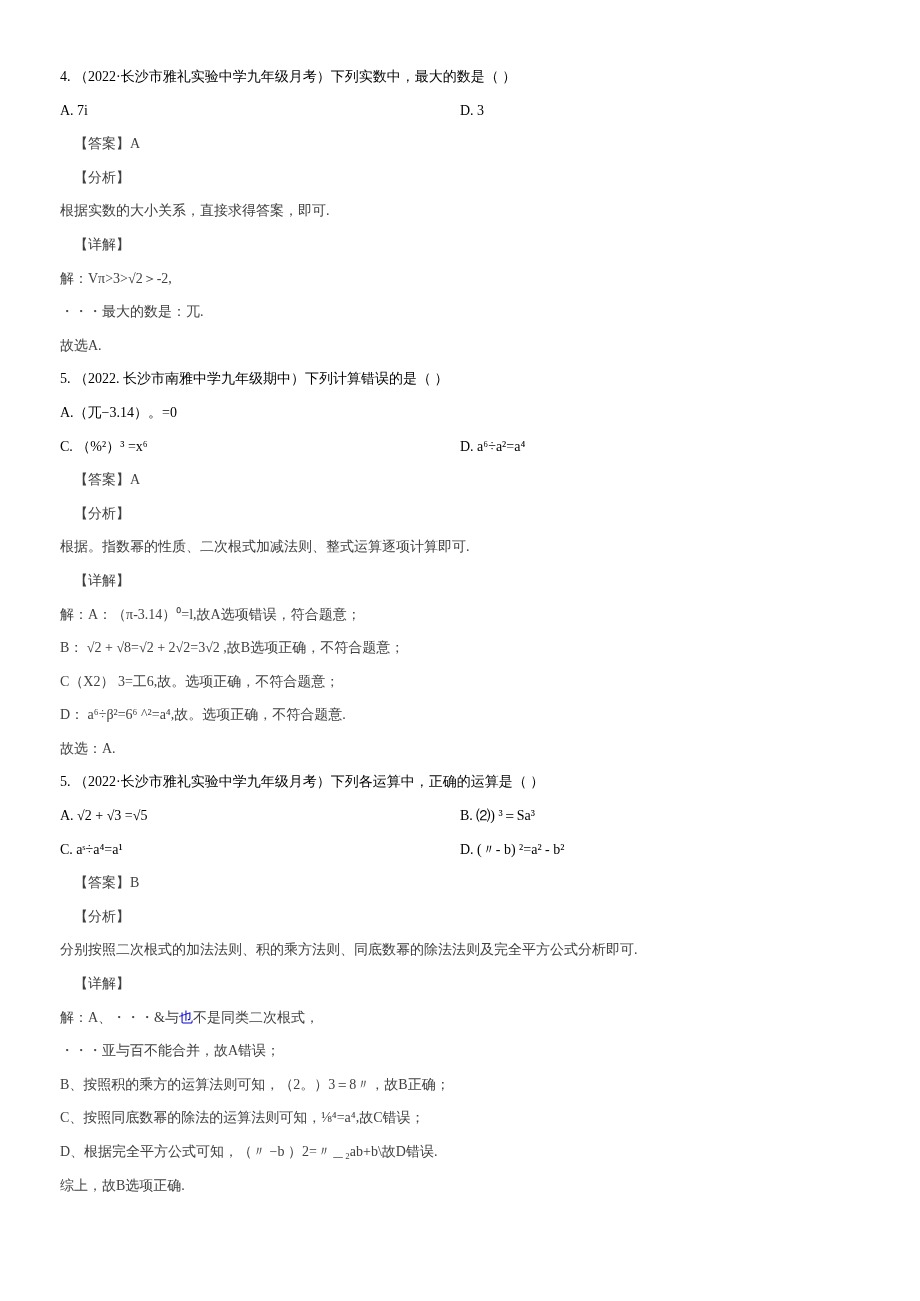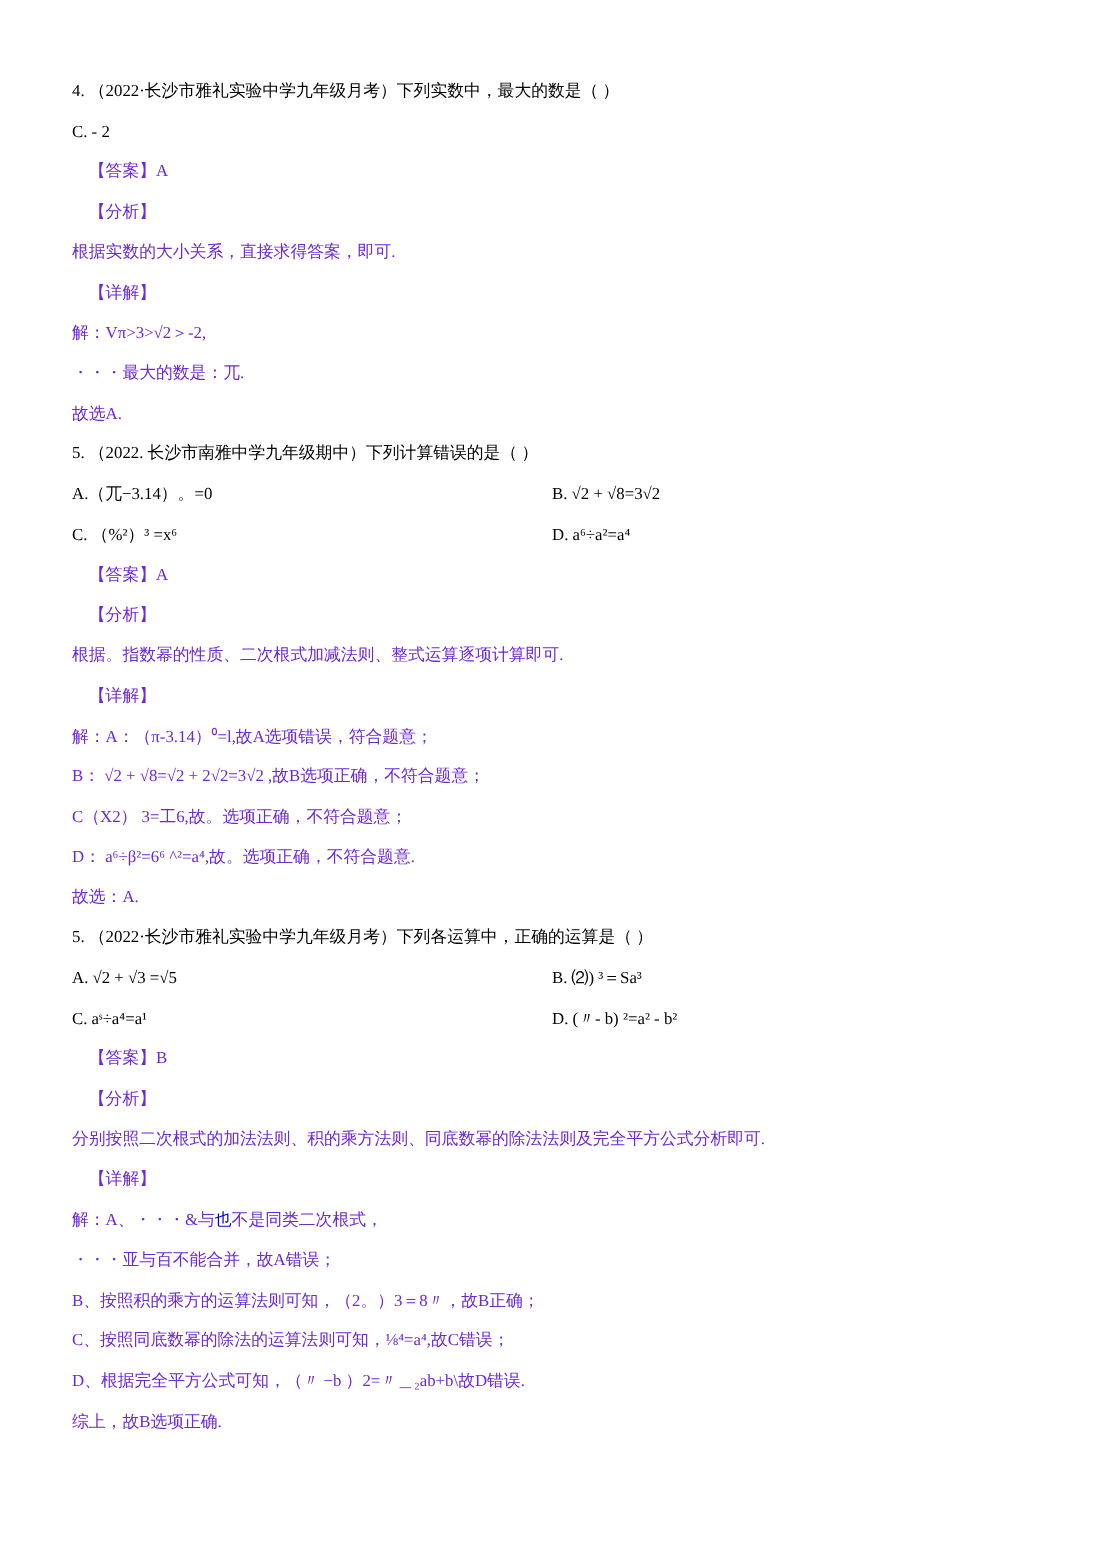--- a/index.html
+++ b/index.html
@@ -6,48 +6,48 @@
     font-family: "SimSun", "宋体", serif;
     font-size: 14px;
     line-height: 2.4;
     color: #000;
     background: #fff;
     margin: 0;
     padding: 60px 60px;
     width: 800px;
   }
   .row { display: block; }
-  .red { color: #6d28d9; }
+  .red { color: #404040; }
   .blue { color: #0000cc; }
   .italic { }
   .opts { display: flex; }
   .opts > span { flex: 1; }
   .opts2 { display: flex; }
   .opts2 > span { flex: 1; }
   .indent { padding-left: 1em; }
 </style>
 </head>
 <body>
 
 <div class="row">4.   （2022·长沙市雅礼实验中学九年级月考）下列实数中，最大的数是（               ）</div>
 <div class="opts">
-  <span>C. - 2</span>
+  <span>A. 7i</span>
+  <span>D. 3</span>
 </div>
 <div class="row red indent">【答案】A</div>
 <div class="row red indent">【分析】</div>
 <div class="row red">根据实数的大小关系，直接求得答案，即可.</div>
 <div class="row red indent">【详解】</div>
 <div class="row red">解：Vπ&gt;3&gt;√2＞-2,</div>
 <div class="row red">・・・最大的数是：兀.</div>
 <div class="row red">故选A.</div>
 
 <div class="row">5.   （2022. 长沙市南雅中学九年级期中）下列计算错误的是（             ）</div>
 <div class="opts2">
   <span>A.（兀−3.14）。=0</span>
-  <span>B. √2 + √8=3√2</span>
 </div>
 <div class="opts2">
   <span>C. （%²）³ =x⁶</span>
   <span class="italic">D. a⁶÷a²=a⁴</span>
 </div>
 <div class="row red indent">【答案】A</div>
 <div class="row red indent">【分析】</div>
 <div class="row red">根据。指数幂的性质、二次根式加减法则、整式运算逐项计算即可.</div>
 <div class="row red indent">【详解】</div>
 <div class="row red">解：A：（π-3.14）⁰=l,故A选项错误，符合题意；</div>

